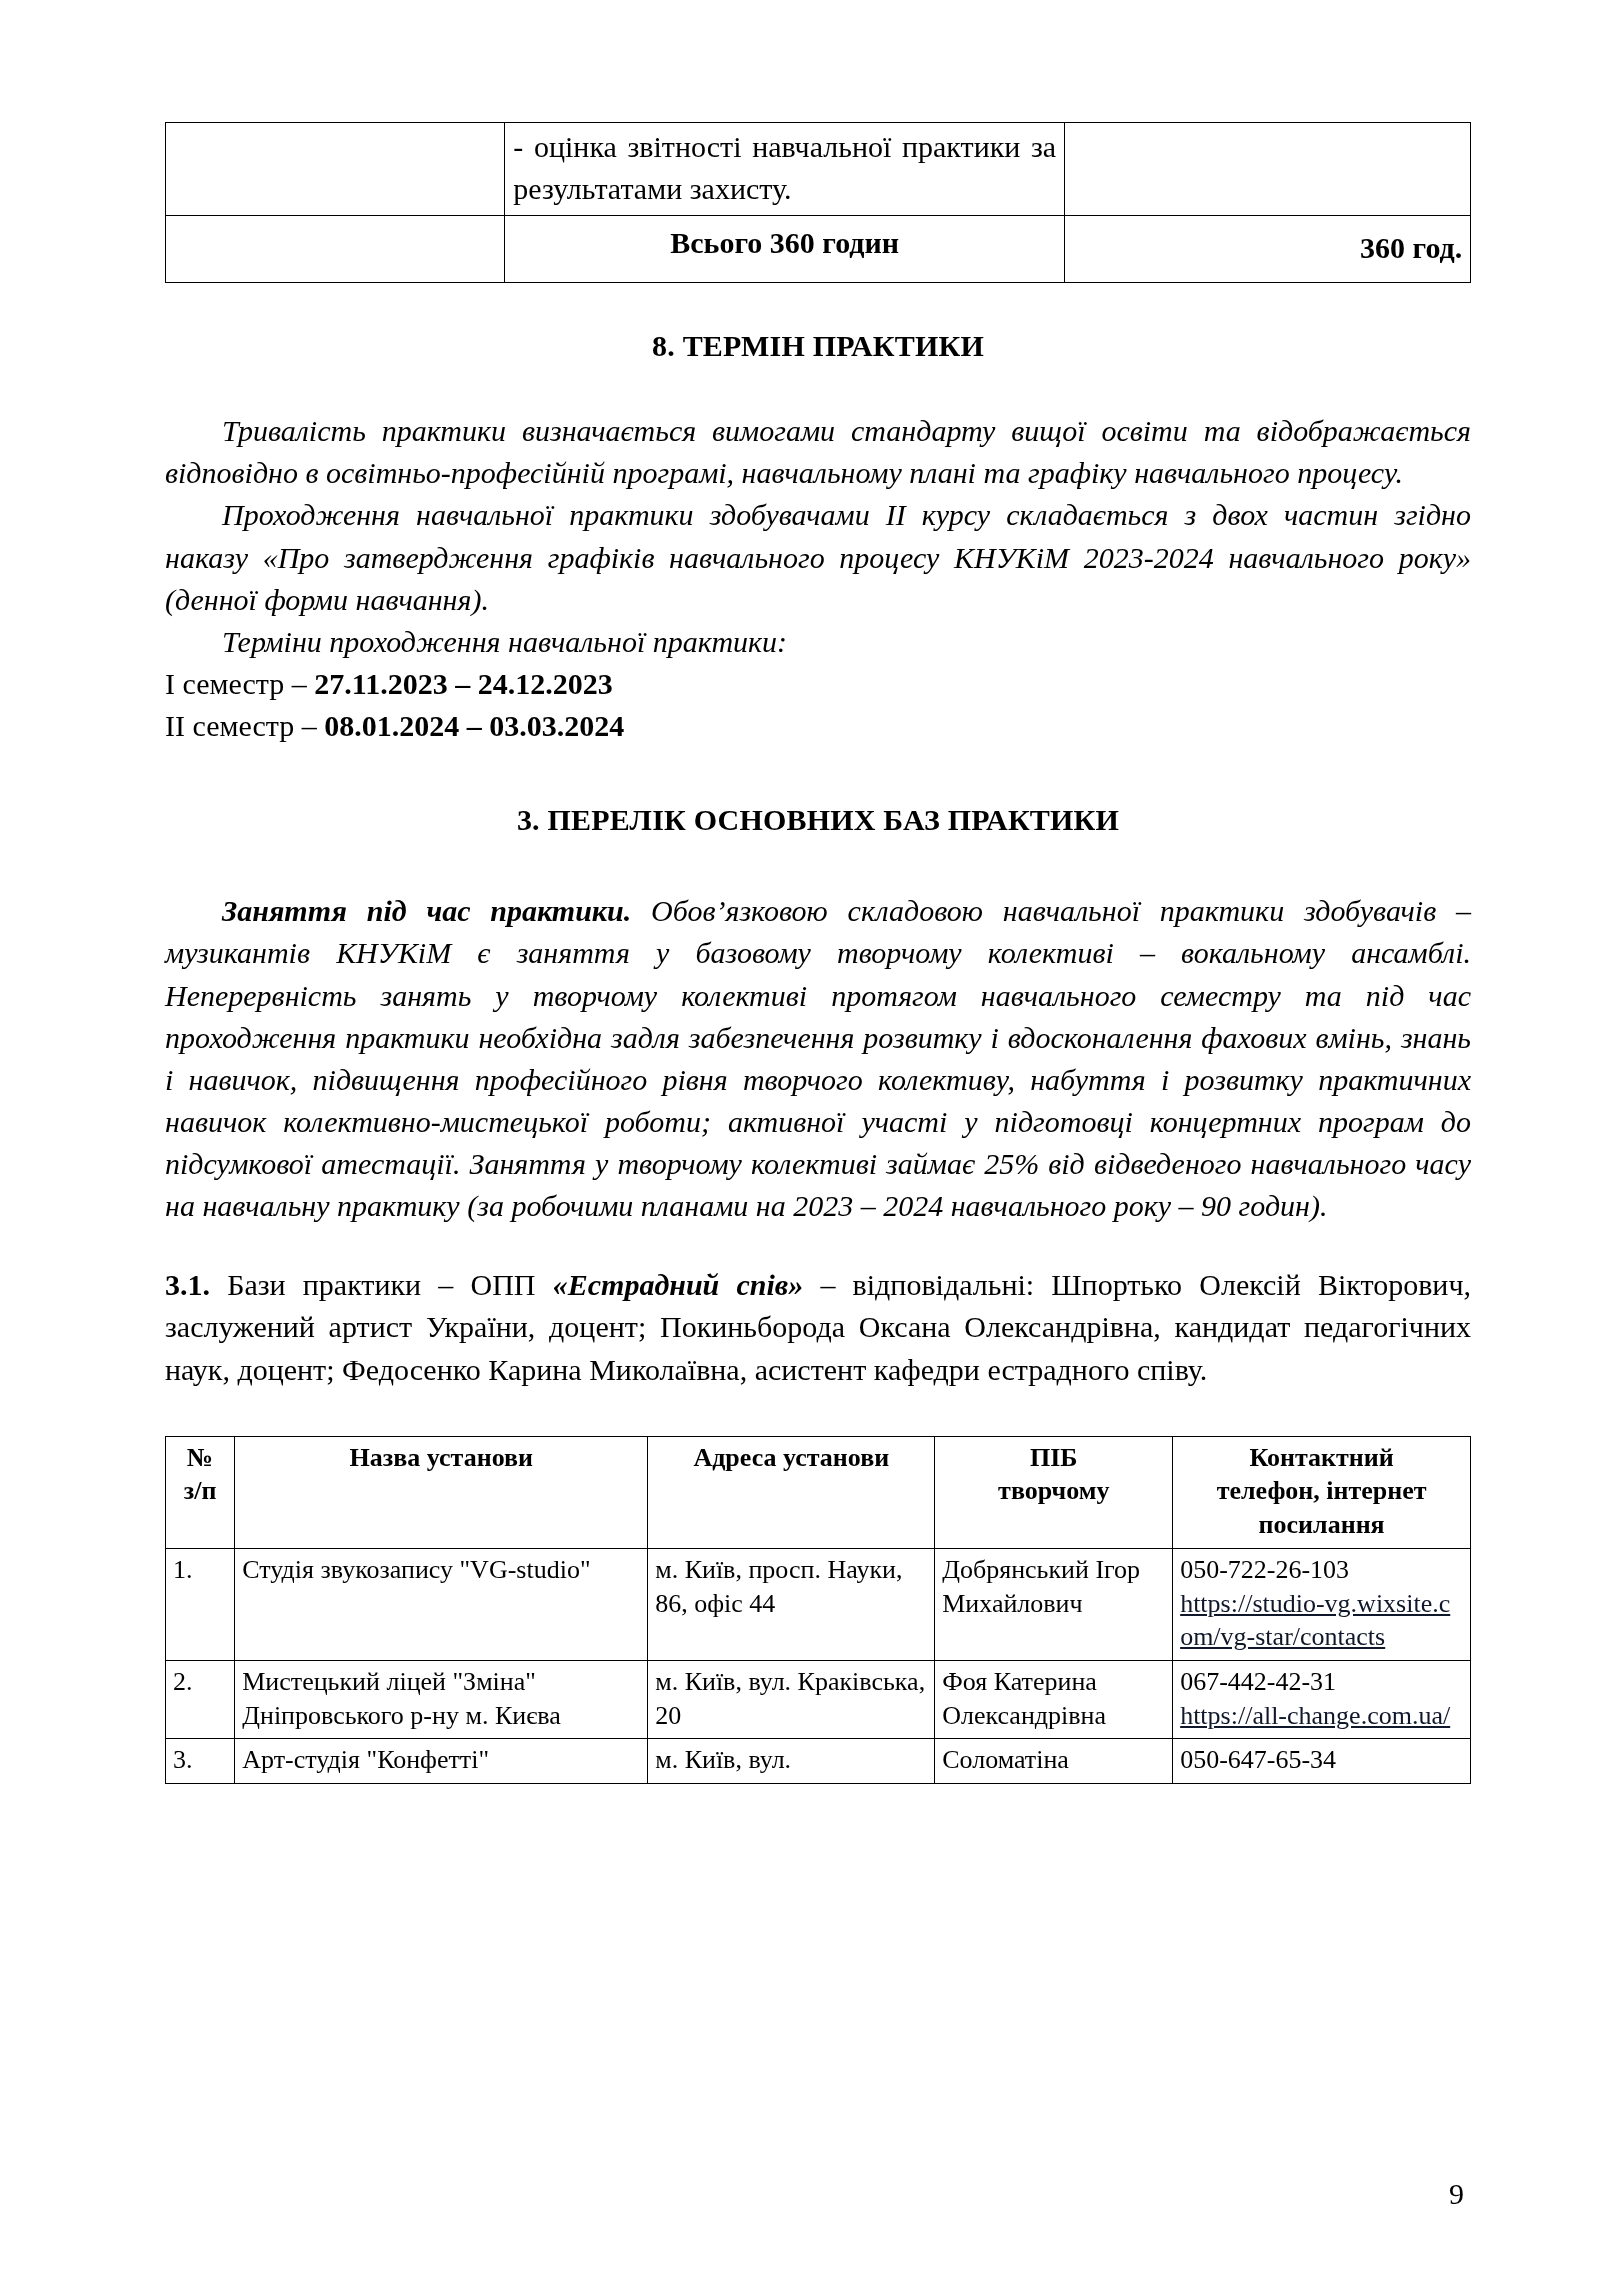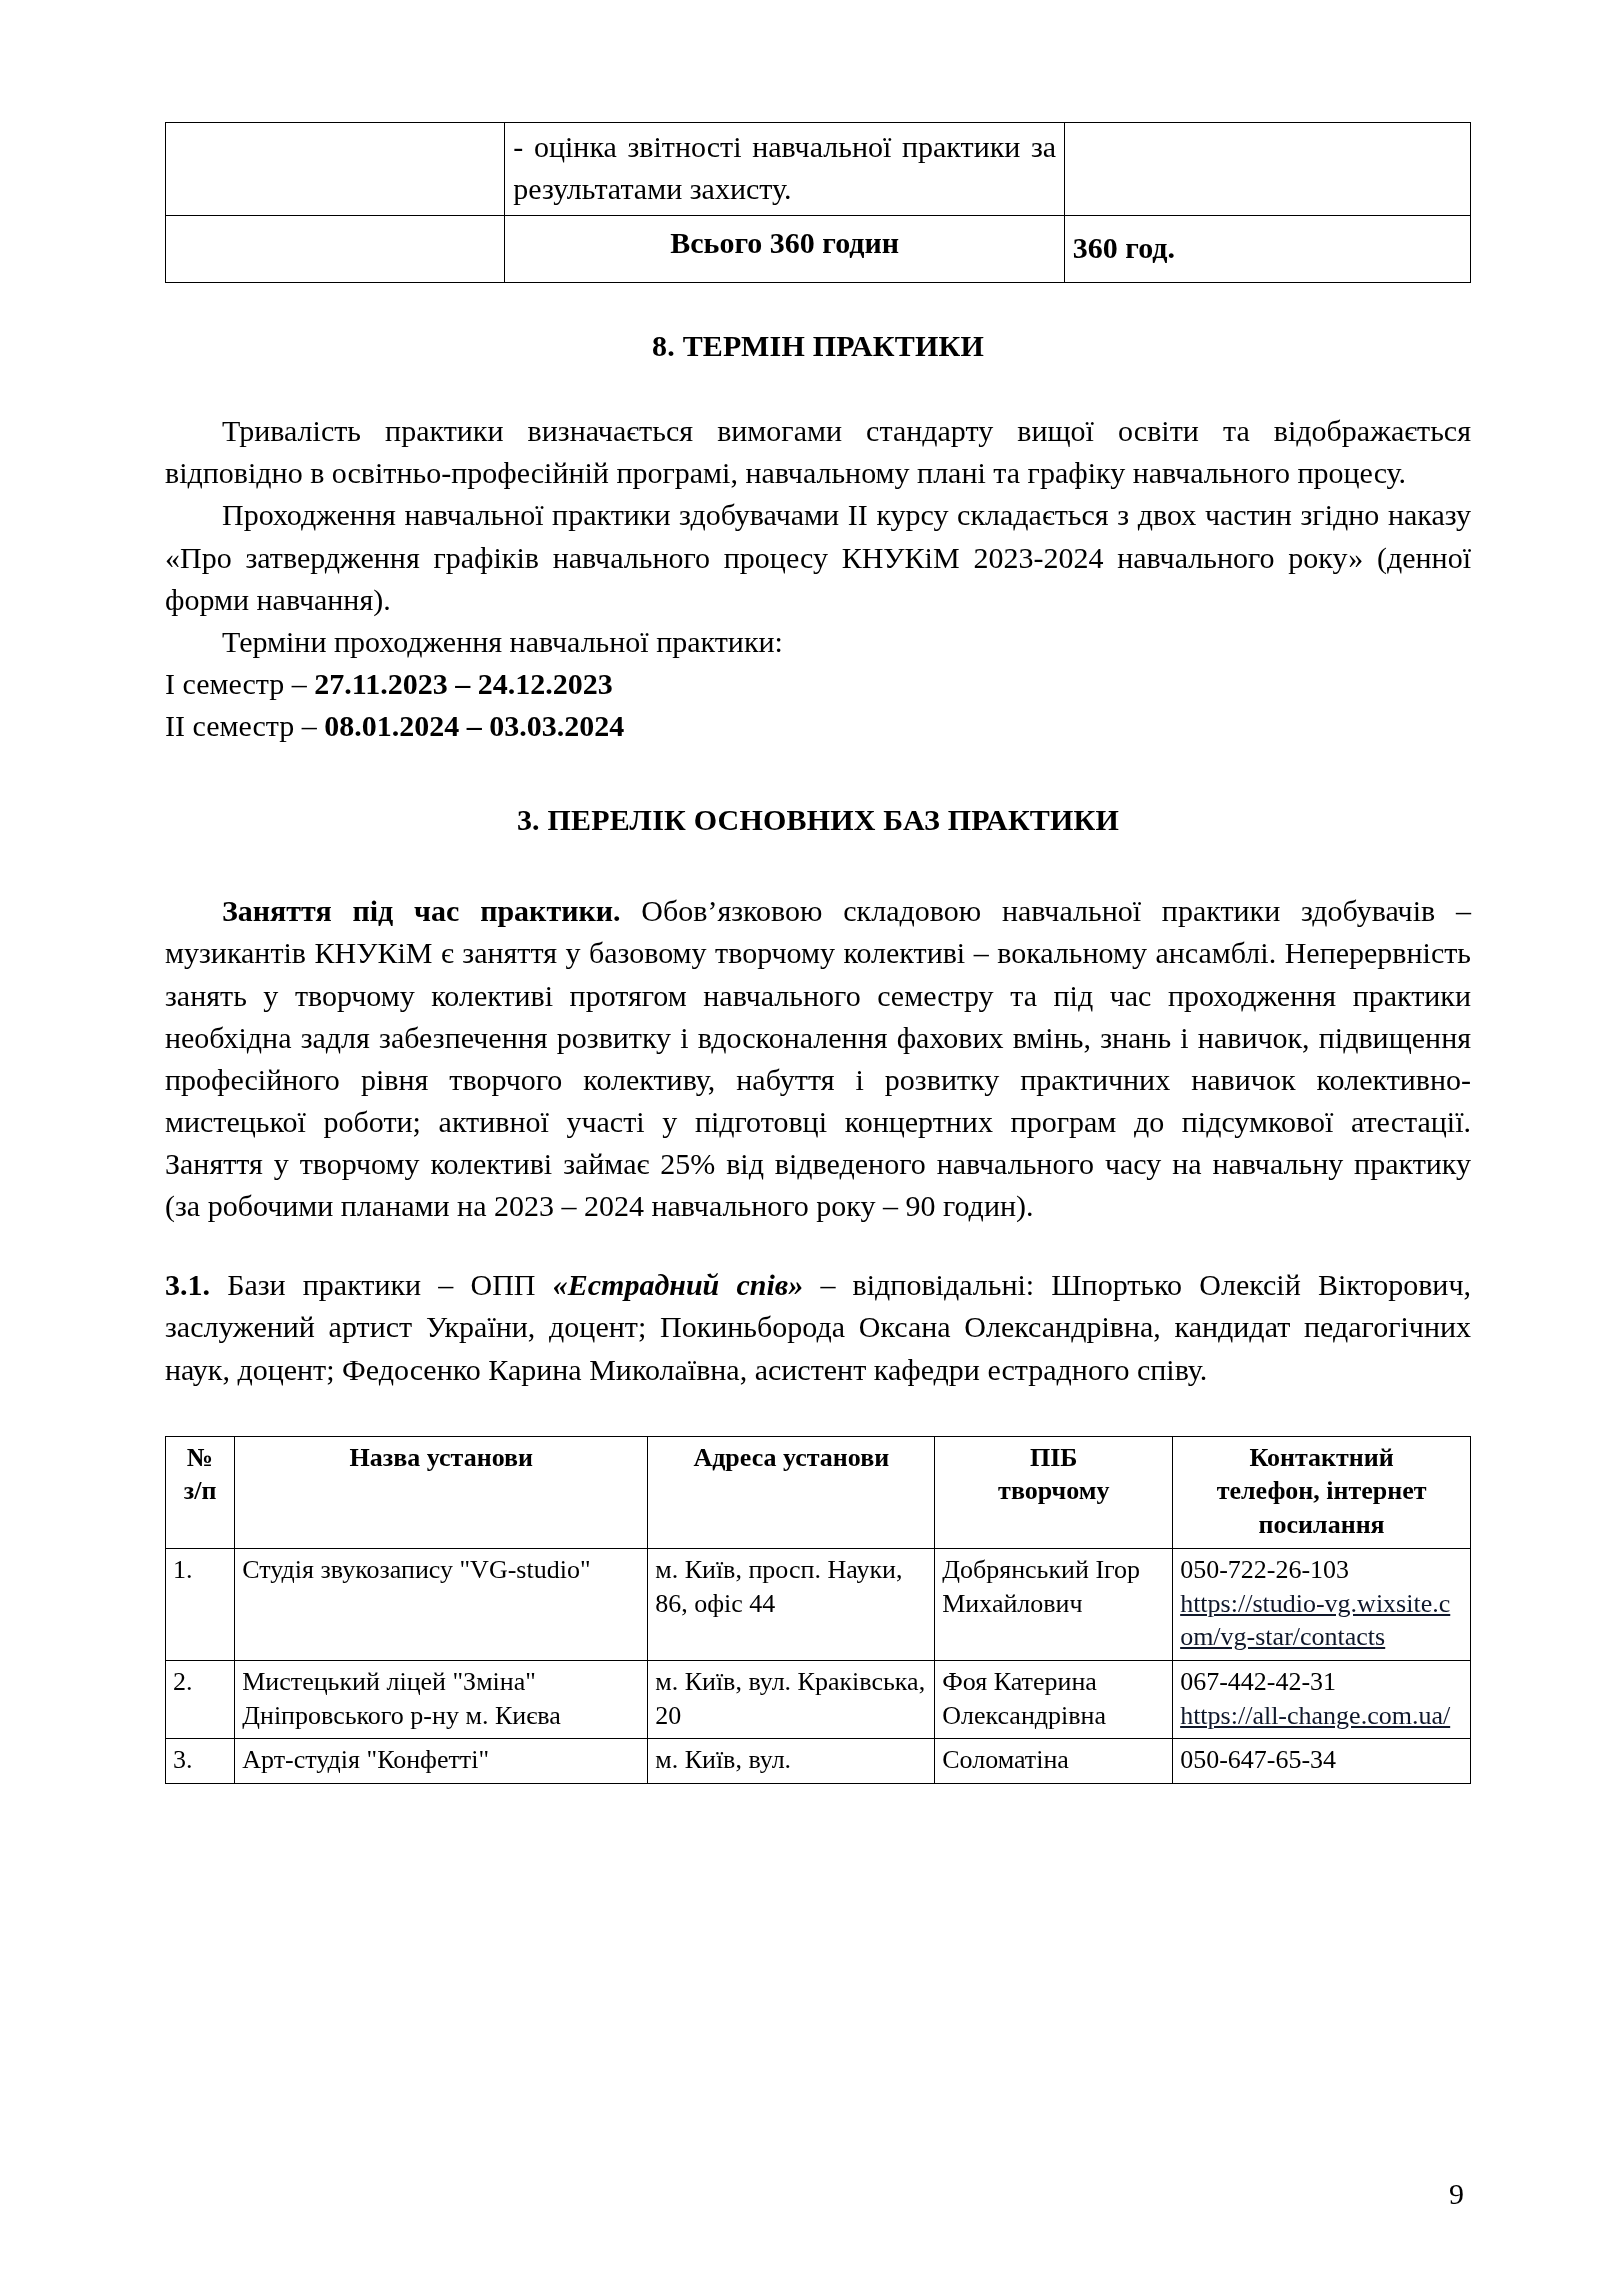--- a/index.html
+++ b/index.html
@@ -28,21 +28,21 @@
 
   
   .para {
     font-size: 30px;
     line-height: 1.405;
     text-align: justify;
     text-justify: inter-word;
     margin: 0;
     hyphens: none;
   }
-  .indent { text-indent: 57px; }
+  .indent { text-indent: 57px; font-style: italic; }
   .b { font-weight: bold; }
   .i { font-style: italic; }
 
   h2.section-heading {
     font-size: 30px;
     font-weight: bold;
     text-align: center;
     margin: 0;
     line-height: 1.3;
     letter-spacing: 0.2px;
@@ -72,21 +72,21 @@
     text-justify: inter-word;
   }
   .hours-table td.total-label {
     text-align: center;
     font-weight: bold;
     vertical-align: middle;
     padding-top: 5.9px;
     padding-bottom: 18px;
   }
   .hours-table td.total-value {
-    text-align: left;
+    text-align: right;
     font-weight: bold;
     vertical-align: middle;
   }
 
   
   table.bases-table {
     border-collapse: collapse;
     table-layout: fixed;
     width: 100%;
     font-size: 26px;

